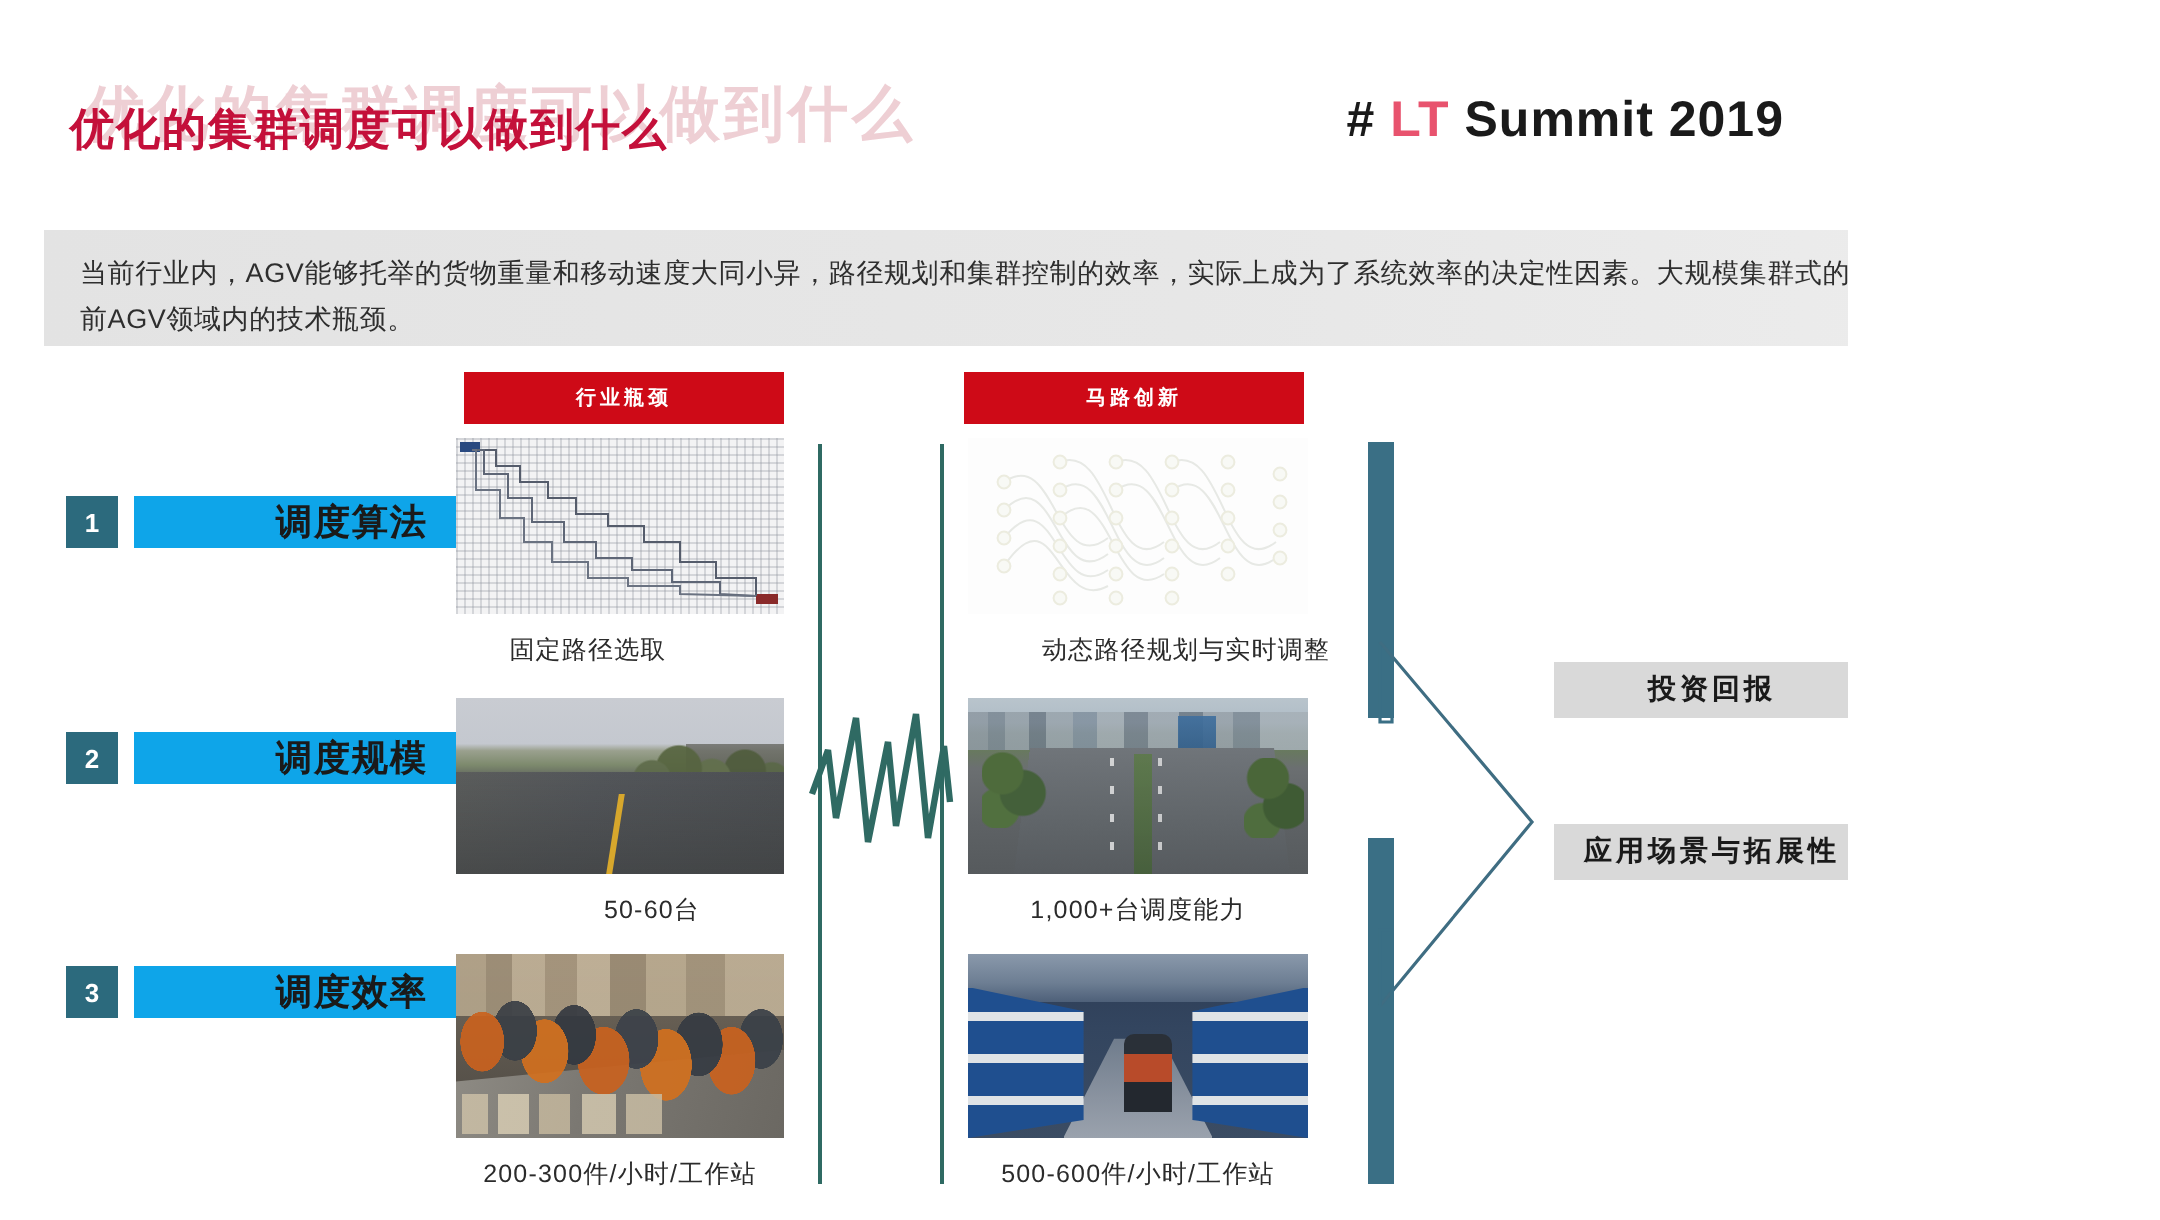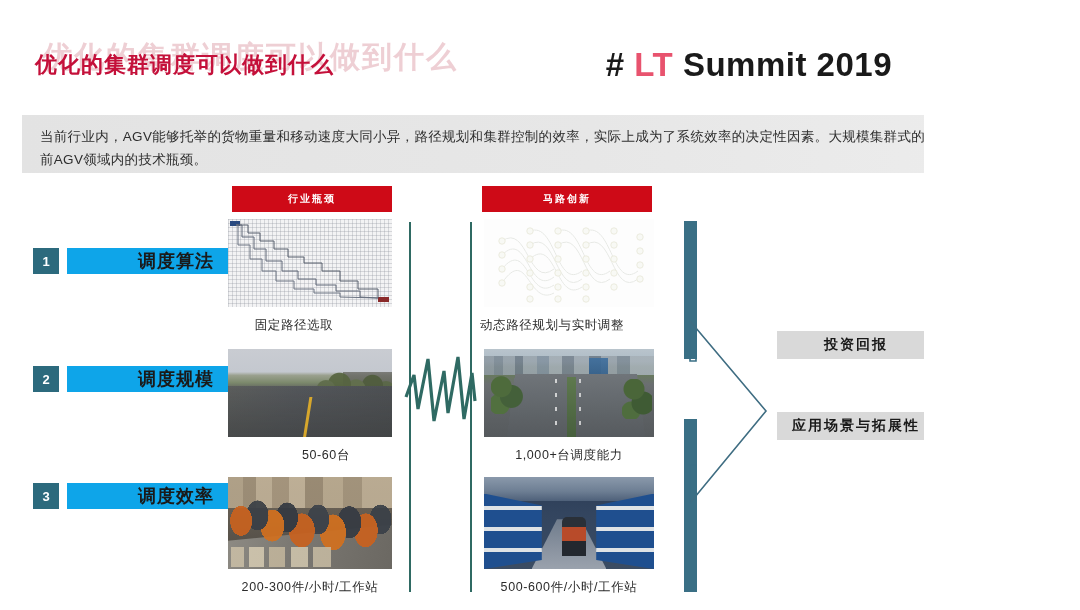--- a/index.html
+++ b/index.html
@@ -38,21 +38,21 @@
     font-size: 22px;
     font-weight: bold;
     color: #c4103a;
     letter-spacing: 1px;
     white-space: nowrap;
   }
   .logo {
     position: absolute;
     right: 32px;
     top: 27px;
-    font-size: 33px;
+    font-size: 25px;
     font-weight: 600;
     color: #1a1a1a;
     letter-spacing: .5px;
     white-space: nowrap;
   }
   .logo .lt { color: #e8536e; font-weight: 700; }
   .logo .hash { color: #1a1a1a; font-weight: 700; }
 
   
   .intro {
@@ -433,21 +433,21 @@
         <circle cx="130" cy="40" r="3.2"></circle>
           <circle cx="130" cy="54" r="3.2"></circle>
         <circle cx="130" cy="68" r="3.2"></circle>
         <circle cx="156" cy="18" r="3.2"></circle>
           <circle cx="156" cy="32" r="3.2"></circle>
         <circle cx="156" cy="46" r="3.2"></circle>
           <circle cx="156" cy="60" r="3.2"></circle>
       </g>
     </svg>
   </div>
-  <div class="caption" style="left:462px; top:298px; width:180px;">动态路径规划与实时调整</div>
+  <div class="caption" style="left:503px; top:298px; width:180px;">动态路径规划与实时调整</div>
 
   <div class="figure fig-road1" style="left:228px; top:330px; width:164px; height:88px;">
     <div class="road1-bldg"></div>
     <div class="road1-trees"></div>
     <div class="road1-strip"></div>
     <div class="road1-line"></div>
   </div>
   <div class="caption" style="left:244px; top:428px; width:164px;">50-60台</div>
 
   <div class="figure fig-road2" style="left:484px; top:330px; width:170px; height:88px;">

